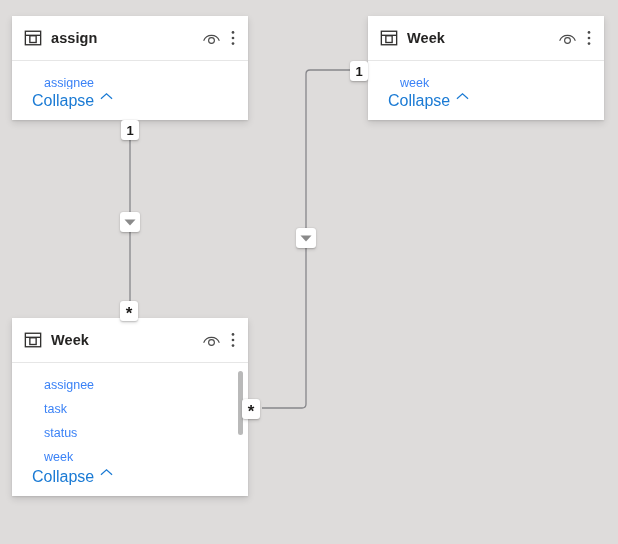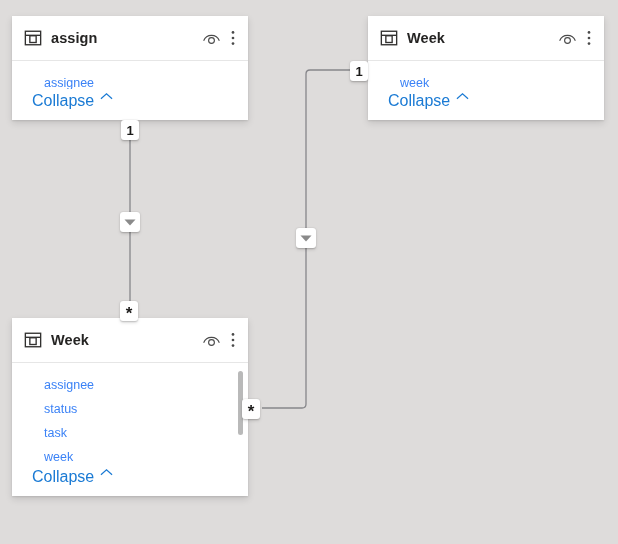--- a/index.html
+++ b/index.html
@@ -253,22 +253,22 @@
         <svg class="kebab-icon" viewBox="0 0 4 16">
           <circle cx="2" cy="2.4" r="1.35" fill="#4a4a4a"></circle>
           <circle cx="2" cy="8" r="1.35" fill="#4a4a4a"></circle>
           <circle cx="2" cy="13.6" r="1.35" fill="#4a4a4a"></circle>
         </svg>
       </div>
     </div>
     <div class="card-body">
       <div class="field-list">
         <div class="field-row">assignee</div>
+        <div class="field-row">task</div>
         <div class="field-row">status</div>
-        <div class="field-row">task</div>
         <div class="field-row">week</div>
       </div>
       <div class="scroll-track" style="top:8px; height:64px;"></div>
     </div>
     <div class="card-footer">
       <span class="collapse-link">
         <span>Collapse</span>
         <svg class="chev" viewBox="0 0 14 9">
           <path d="M1 7 L7 1.6 L13 7" fill="none" stroke="#1a7ad4" stroke-width="1.3"></path>
         </svg>

